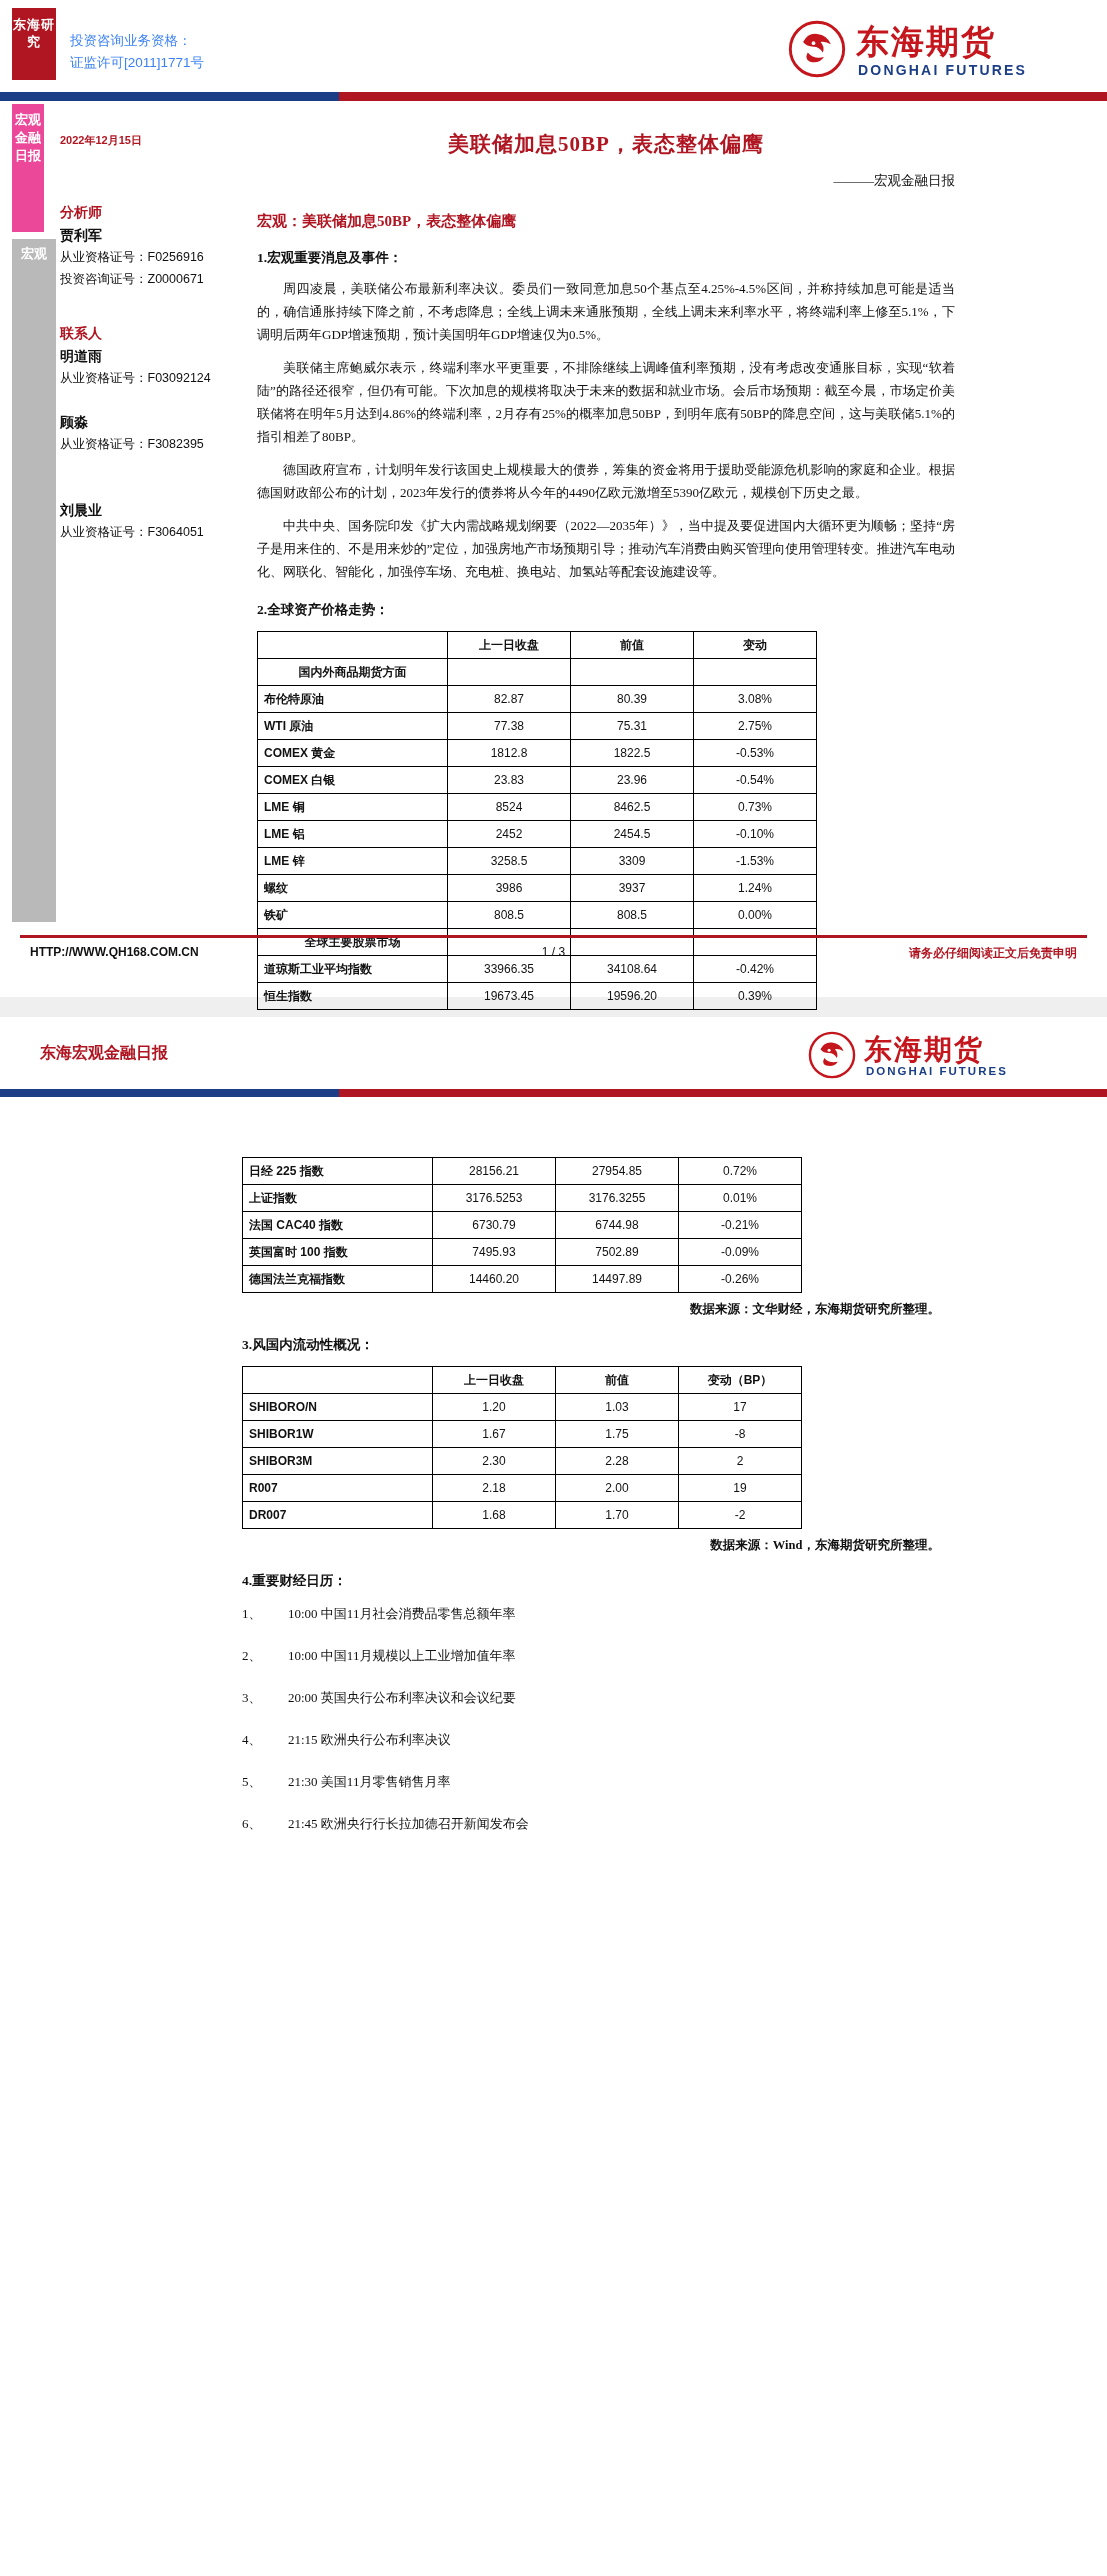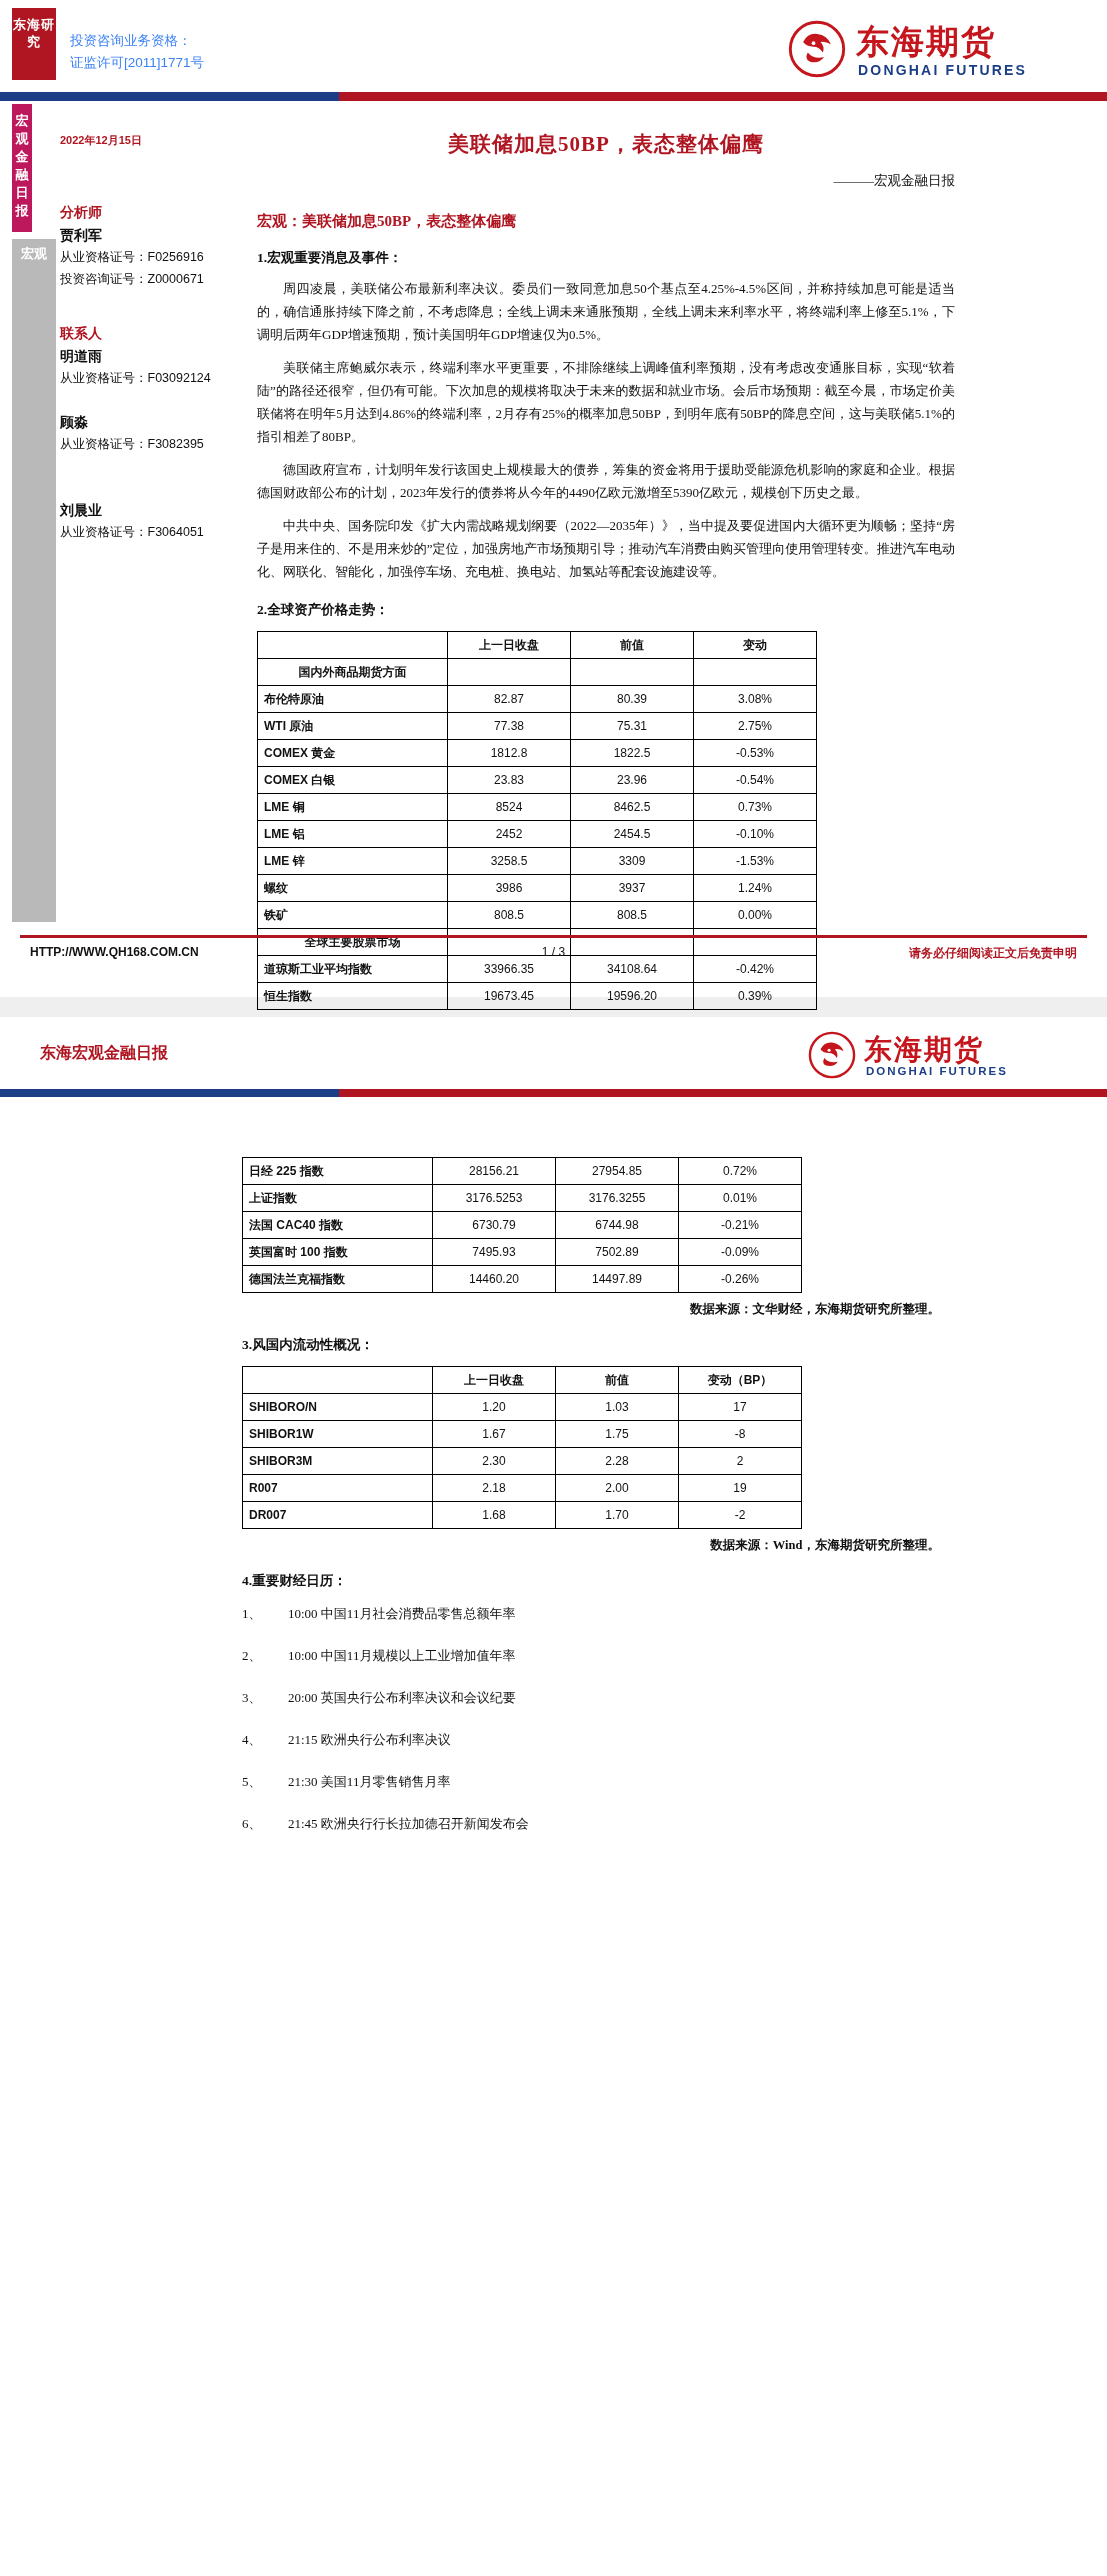--- a/index.html
+++ b/index.html
@@ -8,22 +8,22 @@
 
   
   .sheet{position:relative;width:1107px;background:#fff;}
   .p1{height:997px;}
 
   
   .rail{position:absolute;left:0;top:0;width:56px;height:917px;}
   .rail .redbox{position:absolute;left:12px;top:8px;width:44px;height:72px;background:#b01622;color:#fff;
       font-family:"Liberation Sans","DejaVu Sans",sans-serif;font-weight:bold;font-size:13px;line-height:17px;
       text-align:center;padding-top:8px;box-sizing:border-box;letter-spacing:1px;}
-  .rail .bluebox{position:absolute;left:12px;top:104px;width:20px;height:128px;background:#be185d;color:#fff;
-      font-family:Liberation Sans, sans-serif;font-weight:bold;font-size:13px;line-height:18px;
+  .rail .bluebox{position:absolute;left:12px;top:104px;width:32px;height:128px;background:#ec4899;color:#fff;
+      font-family:Liberation Mono, monospace;font-weight:bold;font-size:13px;line-height:18px;
       text-align:center;padding-top:8px;box-sizing:border-box;}
   .rail .graybox{position:absolute;left:12px;top:239px;width:44px;height:683px;background:#b9b9b9;color:#fff;
       font-family:"Liberation Sans","DejaVu Sans",sans-serif;font-weight:bold;font-size:13px;line-height:17px;
       text-align:center;padding-top:6px;box-sizing:border-box;}
 
   
   .qual{position:absolute;left:70px;top:30px;font-size:13.5px;line-height:22px;color:#3b82f6;
       font-family:"Liberation Sans","DejaVu Sans",sans-serif;}
   .logo{position:absolute;right:20px;top:16px;width:299px;height:70px;}
   .logo .mark{position:absolute;left:0;top:4px;width:58px;height:58px;}

